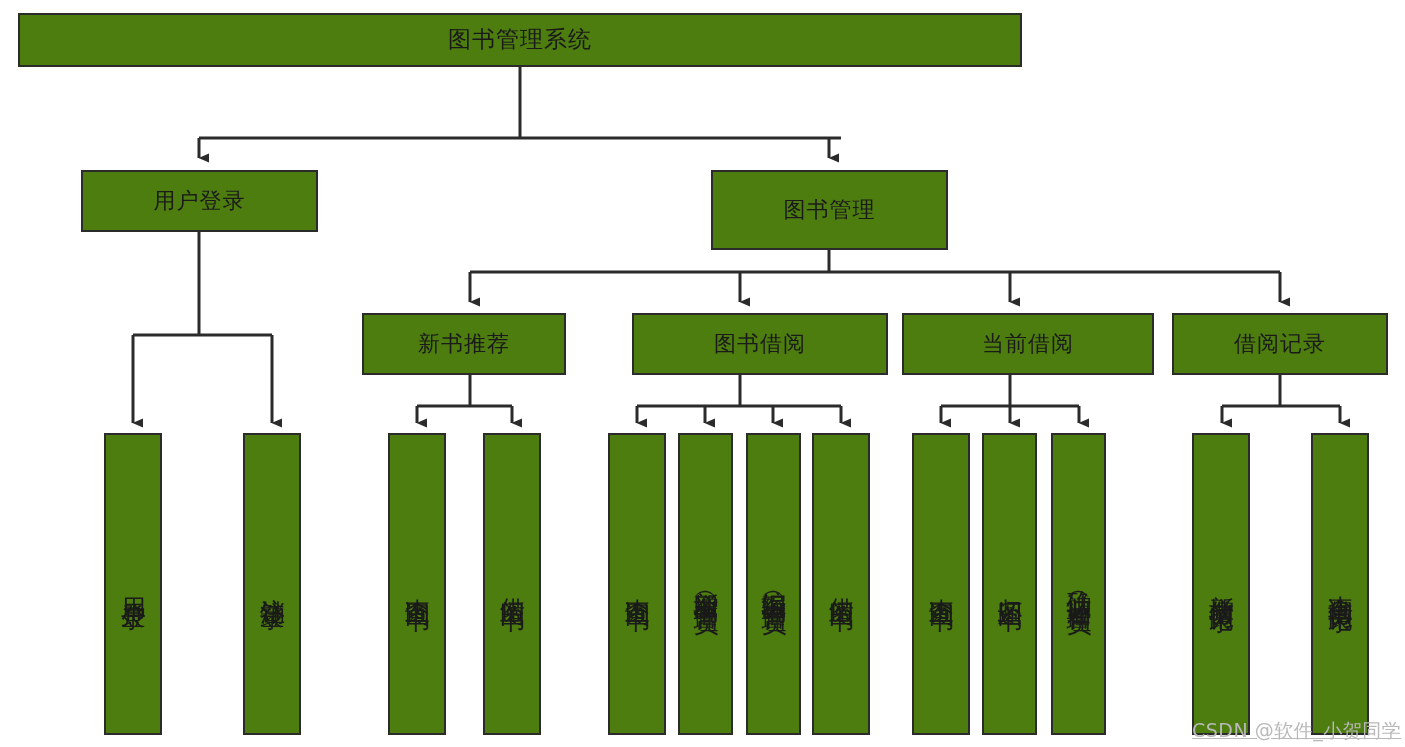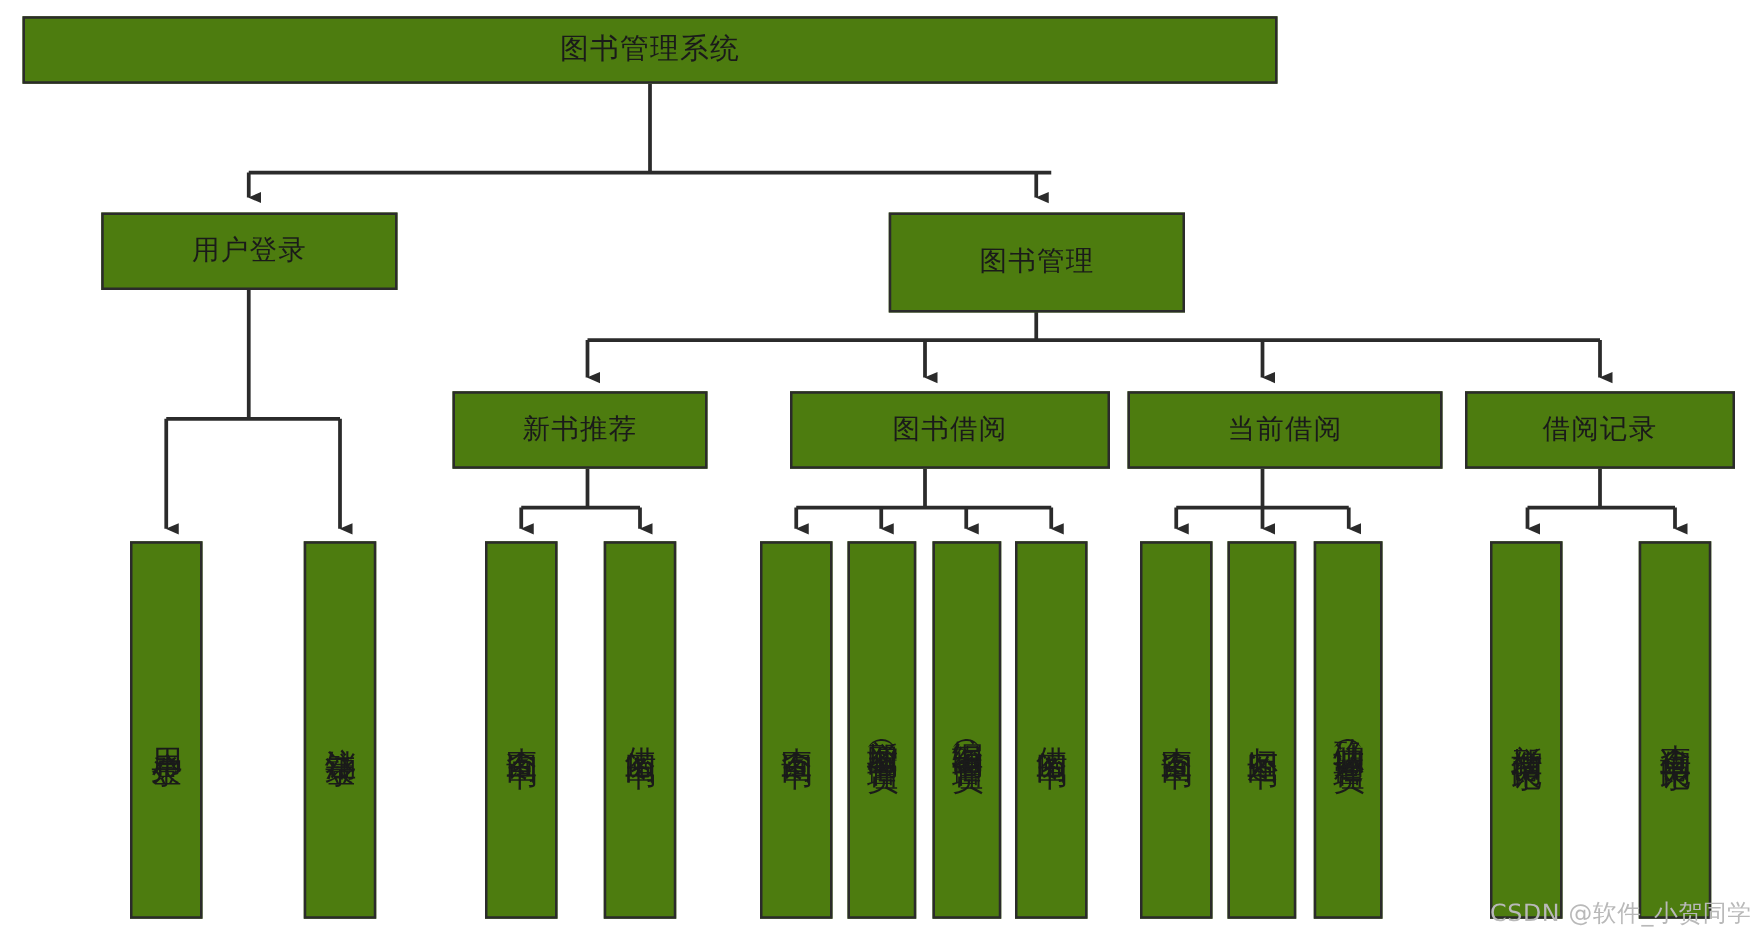--- a/index.html
+++ b/index.html
@@ -61,20 +61,21 @@
     line-height: 1.12;
     letter-spacing: 3px;
     white-space: nowrap;
   }
   .watermark {
     position: absolute;
     font-size: 19px;
     color: #b9b9b9;
     white-space: nowrap;
     letter-spacing: 0.5px;
+    text-decoration: underline;
   }
 </style>
 </head>
 <body>
 
 <div id="canvas">
 
   <svg class="edges" viewBox="0 0 1405 747">
     <defs>
       <marker id="arrow" markerWidth="10" markerHeight="11" refX="5" refY="10" orient="auto" markerUnits="userSpaceOnUse">

